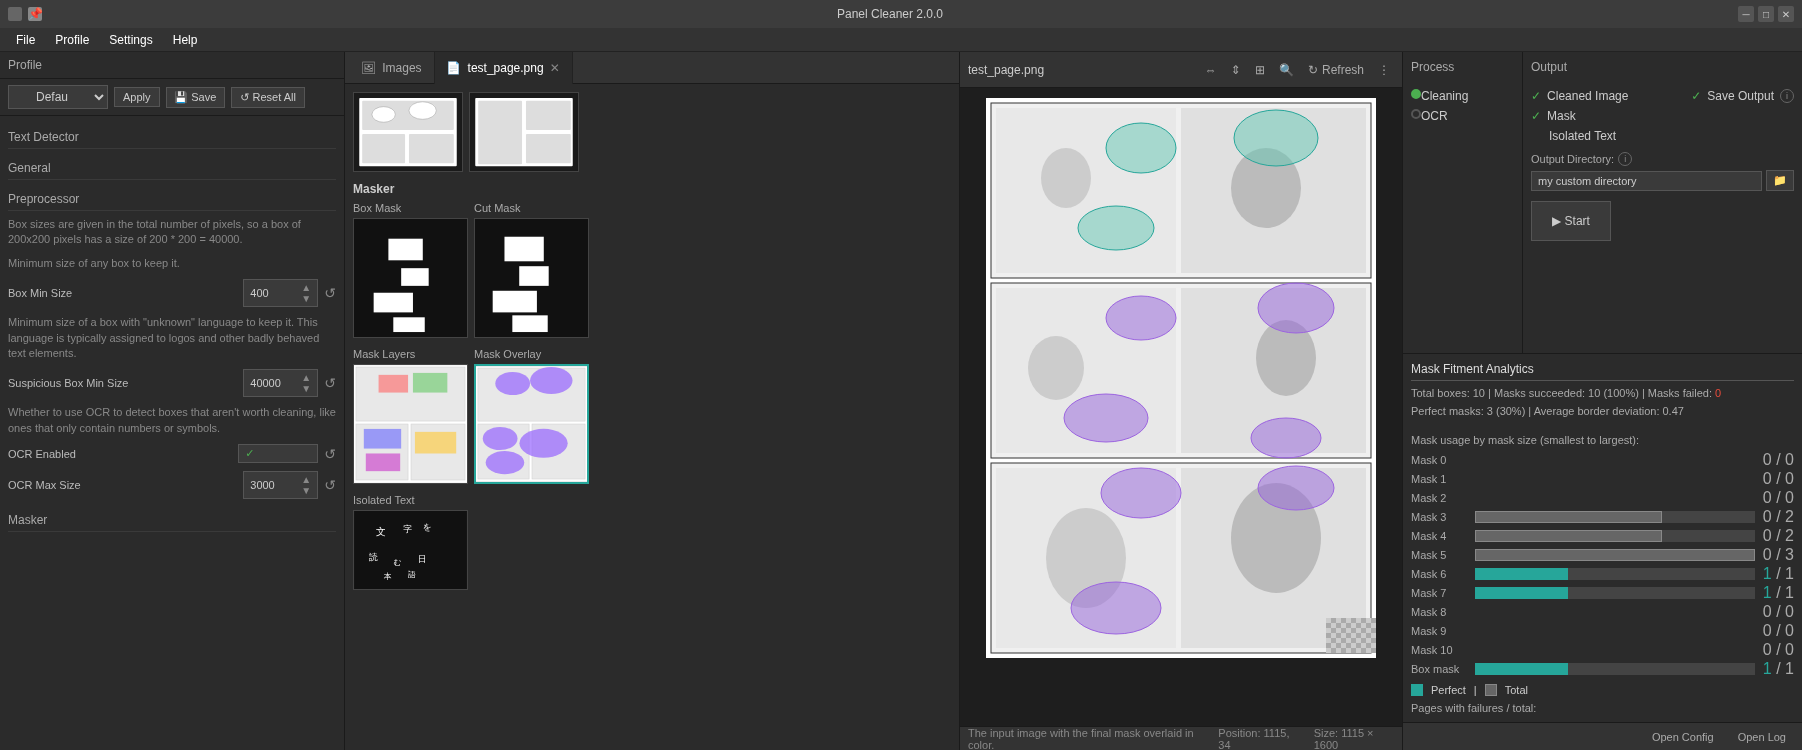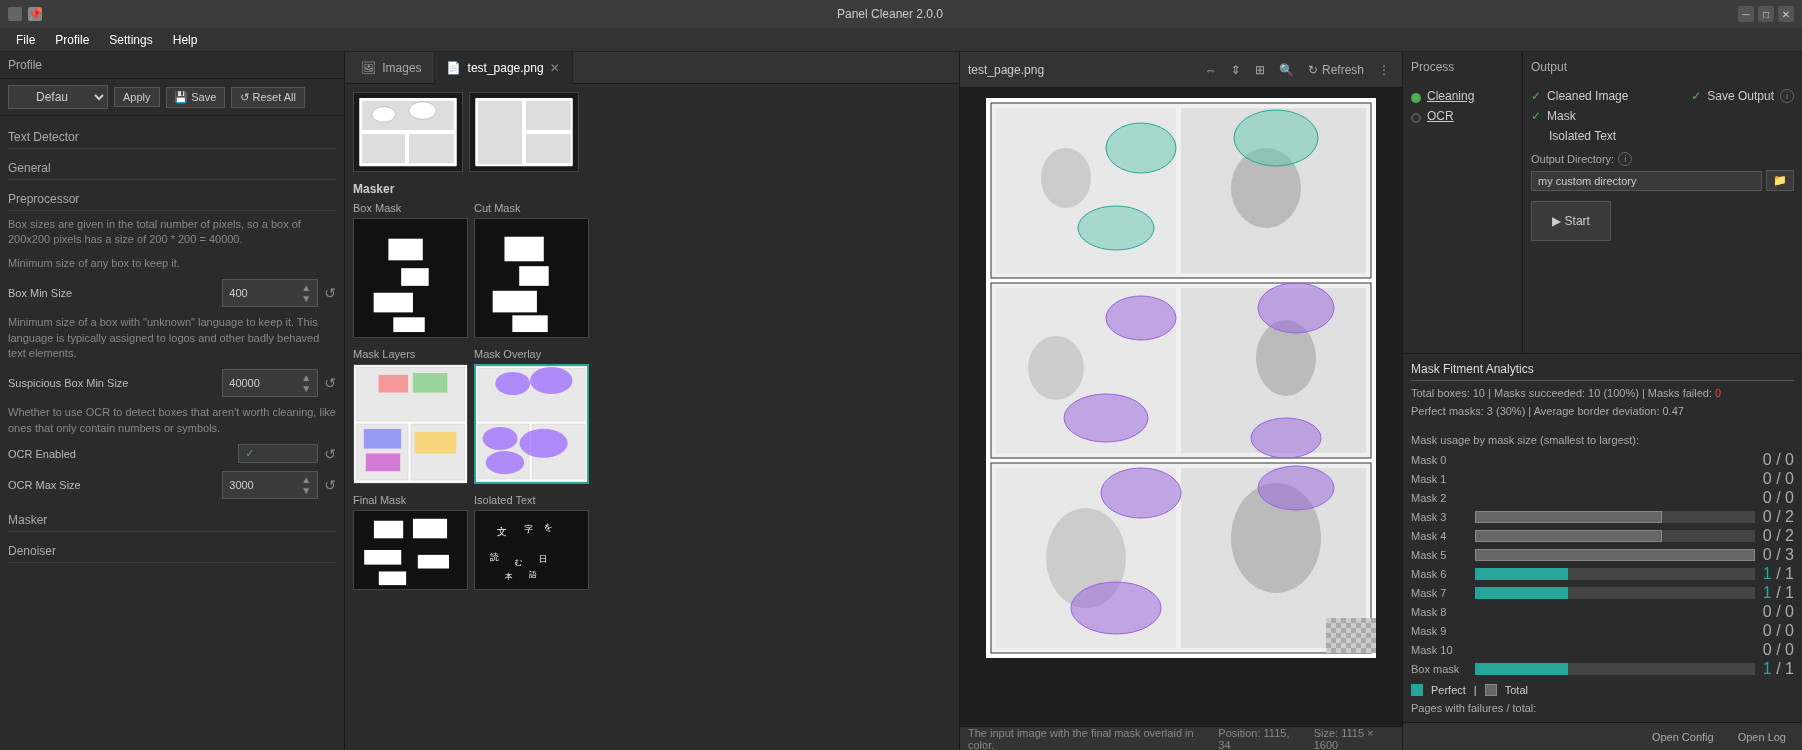--- a/index.html
+++ b/index.html
@@ -121,21 +121,21 @@
       flex: 1;
       font-size: 11px;
       color: #bbb;
     }
     .setting-value {
       background: #3a3a3a;
       border: 1px solid #555;
       color: #ccc;
       padding: 2px 6px;
       font-size: 11px;
-      width: 96px;
+      width: 75px;
       display: flex;
       align-items: center;
       justify-content: space-between;
     }
     .spin-btn { color: #888; cursor: pointer; font-size: 10px; }
     .reset-btn { color: #888; cursor: pointer; font-size: 14px; }
 
     
     .middle-panel {
       width: 615px;
@@ -291,26 +291,24 @@
       overflow-y: auto;
     }
     .col-header {
       font-size: 12px;
       color: #aaa;
       margin-bottom: 8px;
       padding-bottom: 4px;
     }
     .process-item {
       display: flex;
-      align-items: flex-end;
-      gap: 6px;
+      align-items: flex-start;
       padding: 3px 0;
       font-size: 12px;
       color: #ccc;
-      text-decoration: underline;
     }
     .radio-dot {
       width: 10px; height: 10px;
       border-radius: 50%;
       border: 2px solid #555;
       background: transparent;
     }
     .radio-dot.active {
       border-color: #4caf50;
       background: #4caf50;
@@ -541,21 +539,20 @@
           <div style="display:flex;flex-direction:column;">
             <span class="spin-btn">▲</span>
             <span class="spin-btn">▼</span>
           </div>
         </div>
         <span class="reset-btn">↺</span>
       </div>
 
       <div class="section-header">Masker</div>
 
-      <div class="section-header">Denoiser</div>
     </div>
   </div>
 
   <div class="middle-panel">
 
     <div class="tab-bar">
       <div class="tab">
         <span>🖼</span>
         <span>Images</span>
       </div>
@@ -656,33 +653,20 @@
                 <ellipse cx="78" cy="15" rx="22" ry="14" fill="rgba(150,100,255,0.7)"></ellipse>
                 <ellipse cx="25" cy="75" rx="18" ry="12" fill="rgba(150,100,255,0.7)"></ellipse>
                 <ellipse cx="70" cy="80" rx="25" ry="15" fill="rgba(150,100,255,0.7)"></ellipse>
                 <ellipse cx="30" cy="100" rx="20" ry="12" fill="rgba(150,100,255,0.7)"></ellipse>
               </svg>
             </div>
           </div>
         </div>
 
         <div class="thumbnail-pair">
-          <div class="thumb-item">
-            <div class="thumbnail-label">Final Mask</div>
-            <div class="thumbnail" style="width:115px;height:80px;">
-              <svg viewBox="0 0 115 80">
-                <rect width="115" height="80" fill="#111"></rect>
-                <rect x="20" y="10" width="30" height="18" fill="white"></rect>
-                <rect x="60" y="8" width="35" height="20" fill="white"></rect>
-                <rect x="10" y="40" width="38" height="15" fill="white"></rect>
-                <rect x="65" y="45" width="32" height="14" fill="white"></rect>
-                <rect x="25" y="62" width="28" height="14" fill="white"></rect>
-              </svg>
-            </div>
-          </div>
           <div class="thumb-item">
             <div class="thumbnail-label">Isolated Text</div>
             <div class="thumbnail" style="width:115px;height:80px;">
               <svg viewBox="0 0 115 80">
                 <rect width="115" height="80" fill="#111"></rect>
 
                 <text x="22" y="25" font-size="10" fill="white" font-family="serif">文</text>
                 <text x="50" y="22" font-size="9" fill="white" font-family="serif">字</text>
                 <text x="70" y="20" font-size="9" fill="white" font-family="serif">を</text>
                 <text x="15" y="50" font-size="9" fill="white" font-family="serif">読</text>

